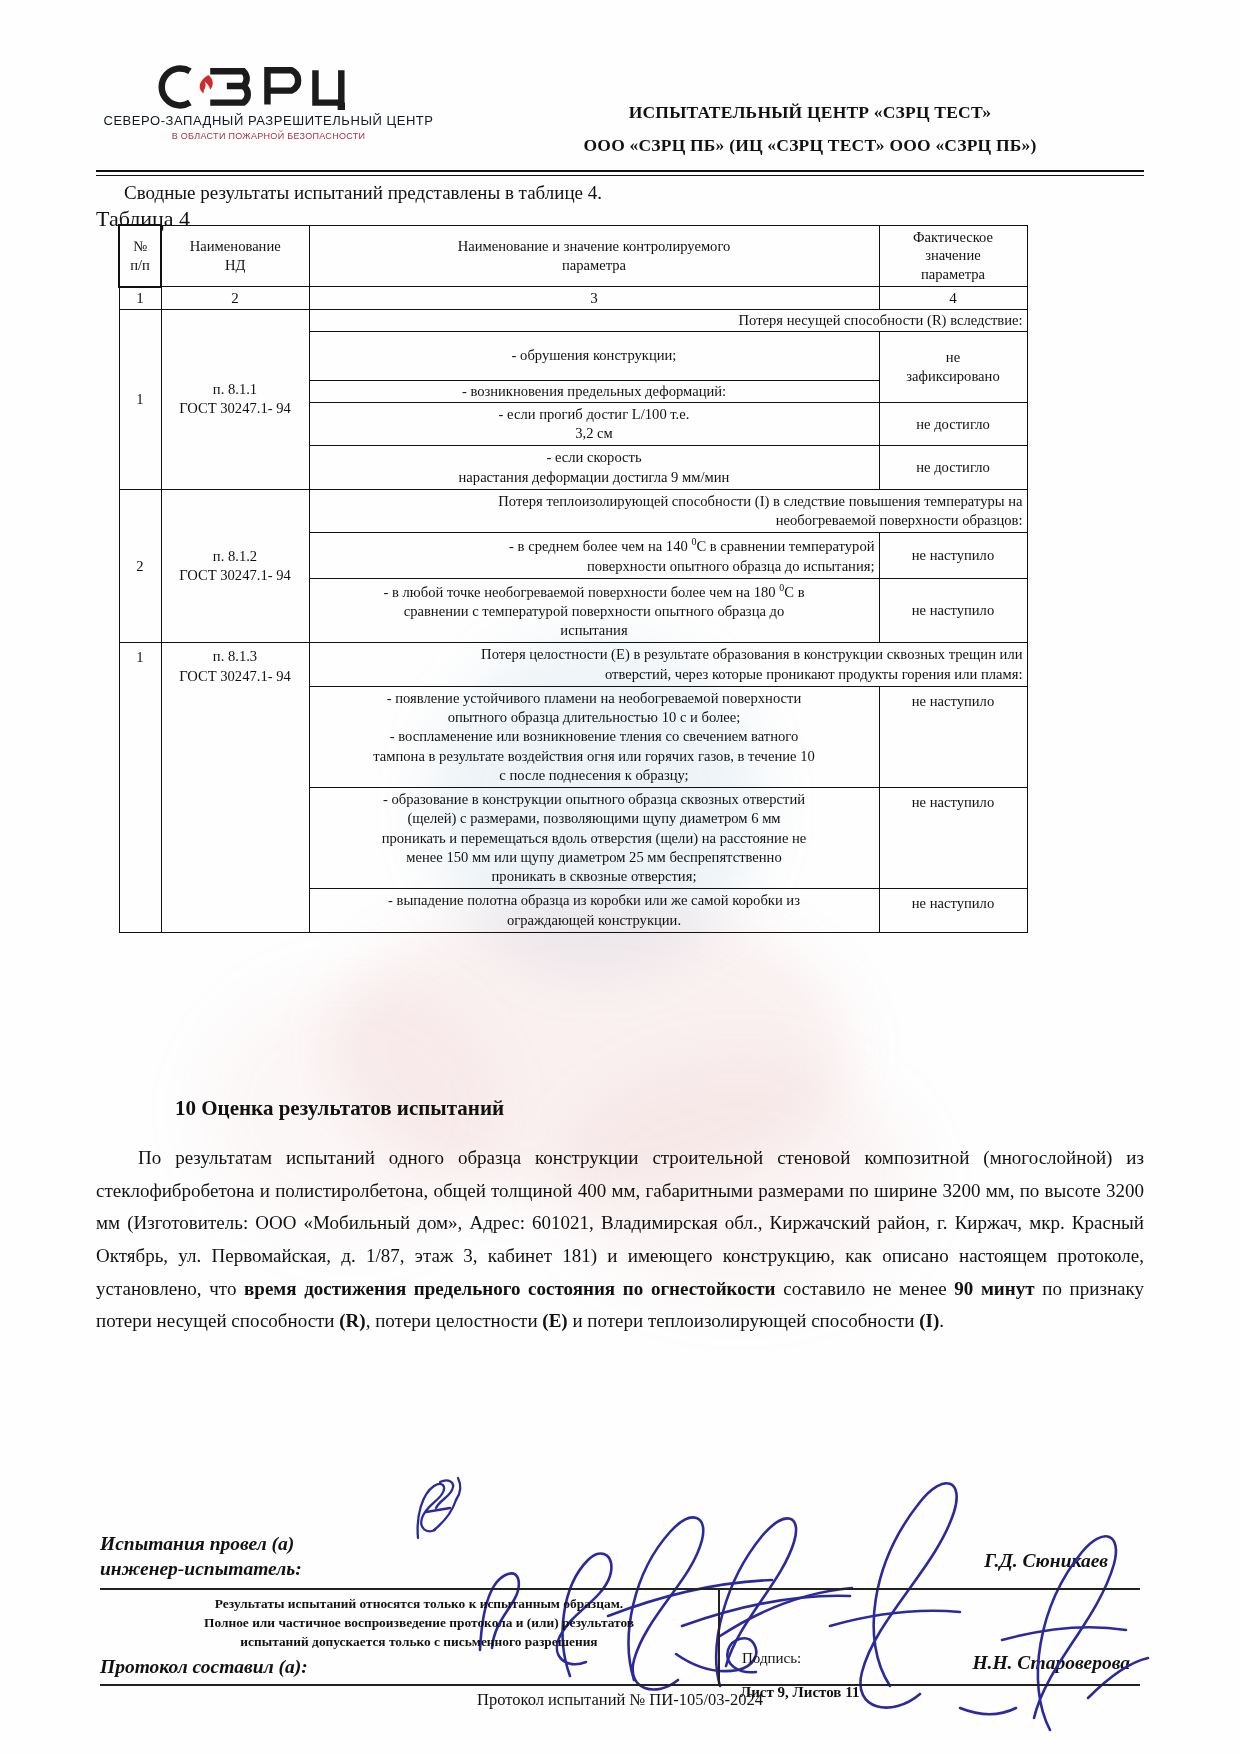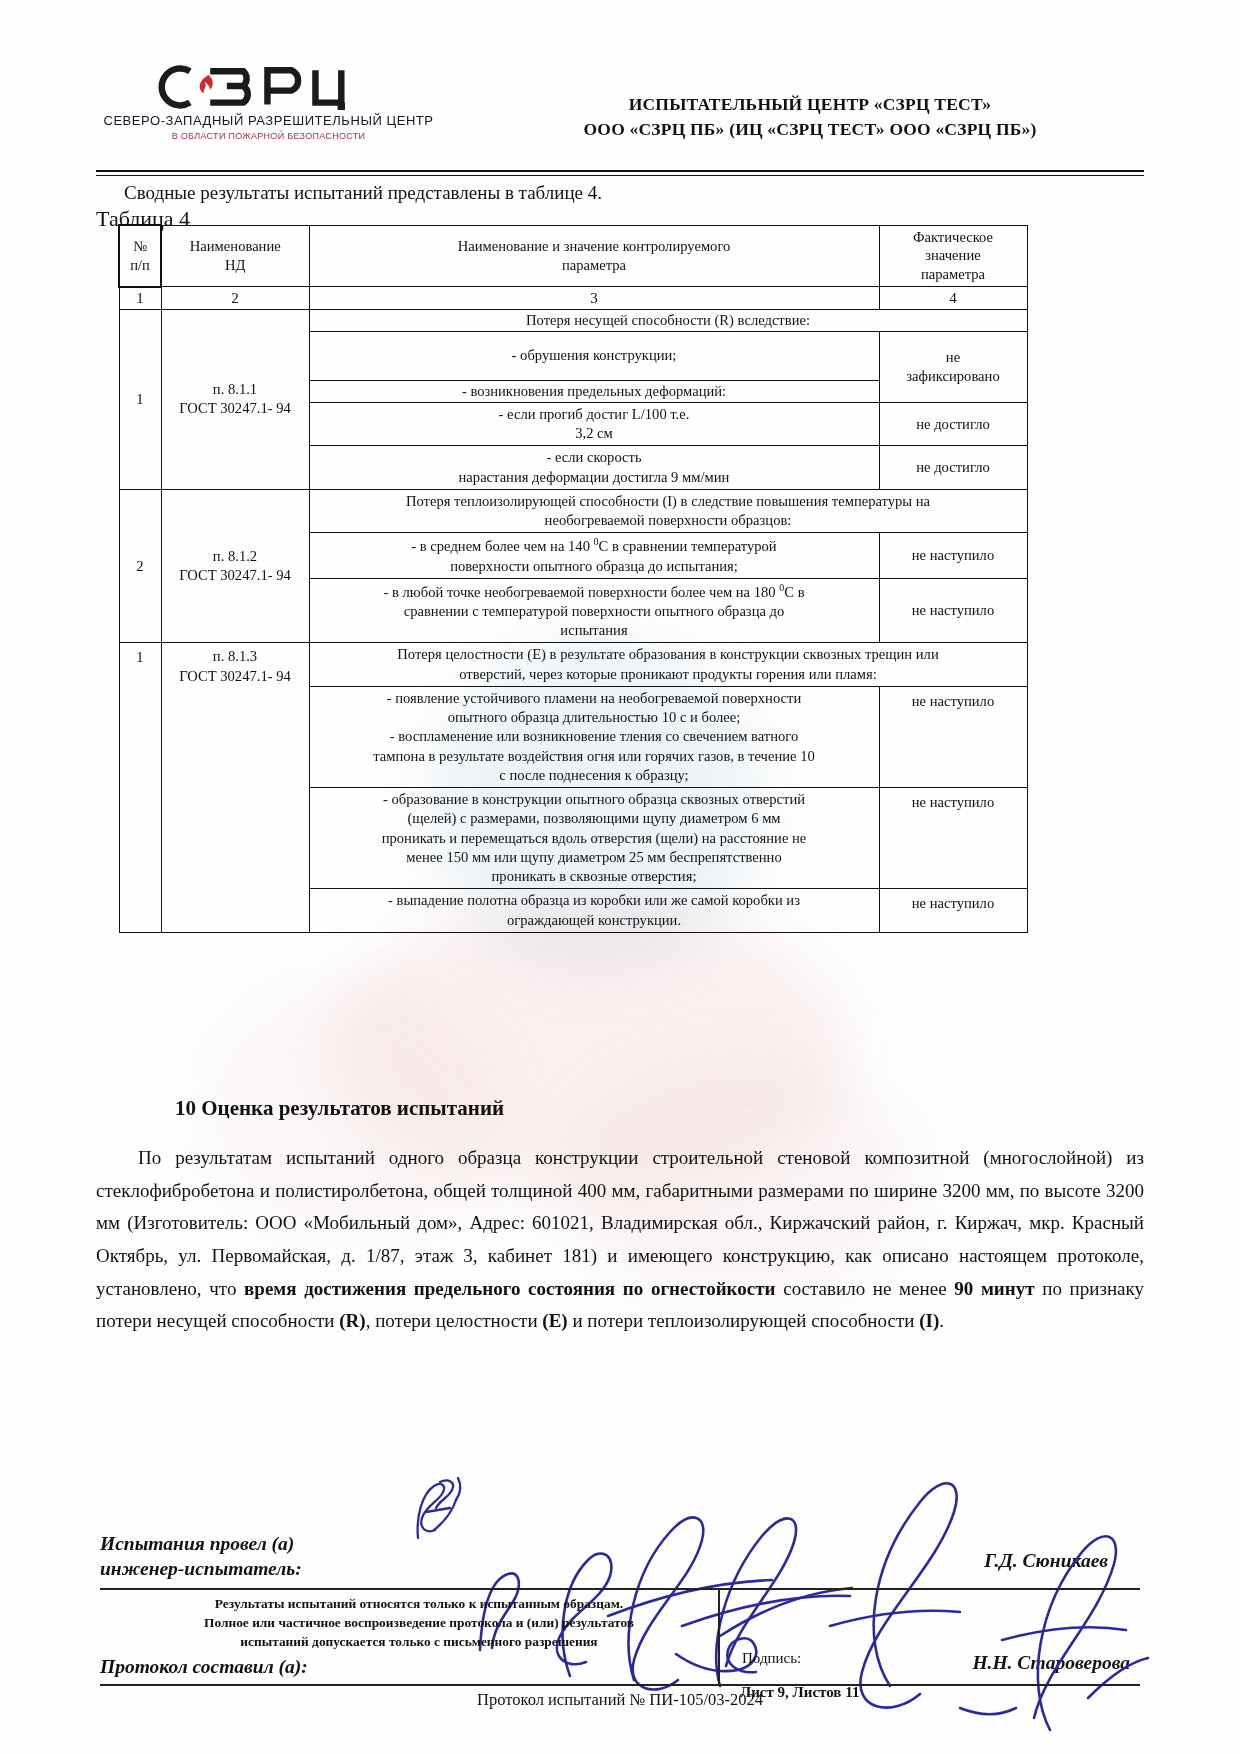--- a/index.html
+++ b/index.html
@@ -21,21 +21,21 @@
   .wm4{left:200px;top:980px;width:300px;height:260px;background:rgba(230,160,150,0.07);}
 
   
   .header{position:absolute;left:0;top:52px;width:1240px;height:110px;}
   .logo-wrap{position:absolute;left:96px;top:10px;width:345px;text-align:center;}
   .logo-mark{height:48px;display:block;margin:0 auto;}
   .logo-sub1{font-family:"Liberation Sans",sans-serif;font-size:13px;letter-spacing:0.55px;color:#0f172a;margin-top:3px;white-space:nowrap;}
   .logo-sub2{font-family:"Liberation Sans",sans-serif;font-size:9px;letter-spacing:0.3px;color:#b03040;margin-top:3px;white-space:nowrap;}
 
   .org{position:absolute;left:460px;top:40px;width:700px;text-align:center;}
-  .org div{font-family:"Liberation Serif",serif;font-weight:bold;font-size:17.5px;line-height:1.42;letter-spacing:0.2px;}
+  .org div{font-family:"Liberation Serif",serif;font-weight:bold;font-size:17.5px;line-height:1.42;letter-spacing:0.2px;margin-top:8px;}
 
   .rule-dbl{position:absolute;left:96px;top:170px;width:1048px;border-top:2.6px solid #111;}
   .rule-dbl:after{content:"";position:absolute;left:0;top:3.2px;width:100%;border-top:1.4px solid #111;}
 
   
   .intro{position:absolute;left:96px;top:182px;width:1048px;font-size:19px;}
   .intro .line1{text-indent:28px;}
   .intro .line2{margin-top:2px;font-size:22px;}
 
   
@@ -52,21 +52,21 @@
     vertical-align:middle;
     font-weight:normal;
   }
   .c1{width:42px;text-align:center;}
   .c2{width:148px;text-align:center;}
   .c3{width:570px;}
   .c4{width:148px;text-align:center;}
   .hdr td{text-align:center;padding:9px 4px;line-height:1.3;}
   .numrow td{text-align:center;padding:2px 4px;font-size:15px;}
   .ctr{text-align:center;}
-  .lft{text-align:center;}
+  .lft{text-align:right;}
   .tall{line-height:1.32;}
   .outer{border:2.4px solid #111 !important;}
   sup.deg{font-size:10px;vertical-align:super;}
 
   
   .sec10{position:absolute;left:175px;top:1096px;font-size:21px;font-weight:bold;}
   .body-par{
     position:absolute;left:96px;top:1142px;width:1048px;
     font-size:19px;line-height:1.72;text-align:justify;
   }

